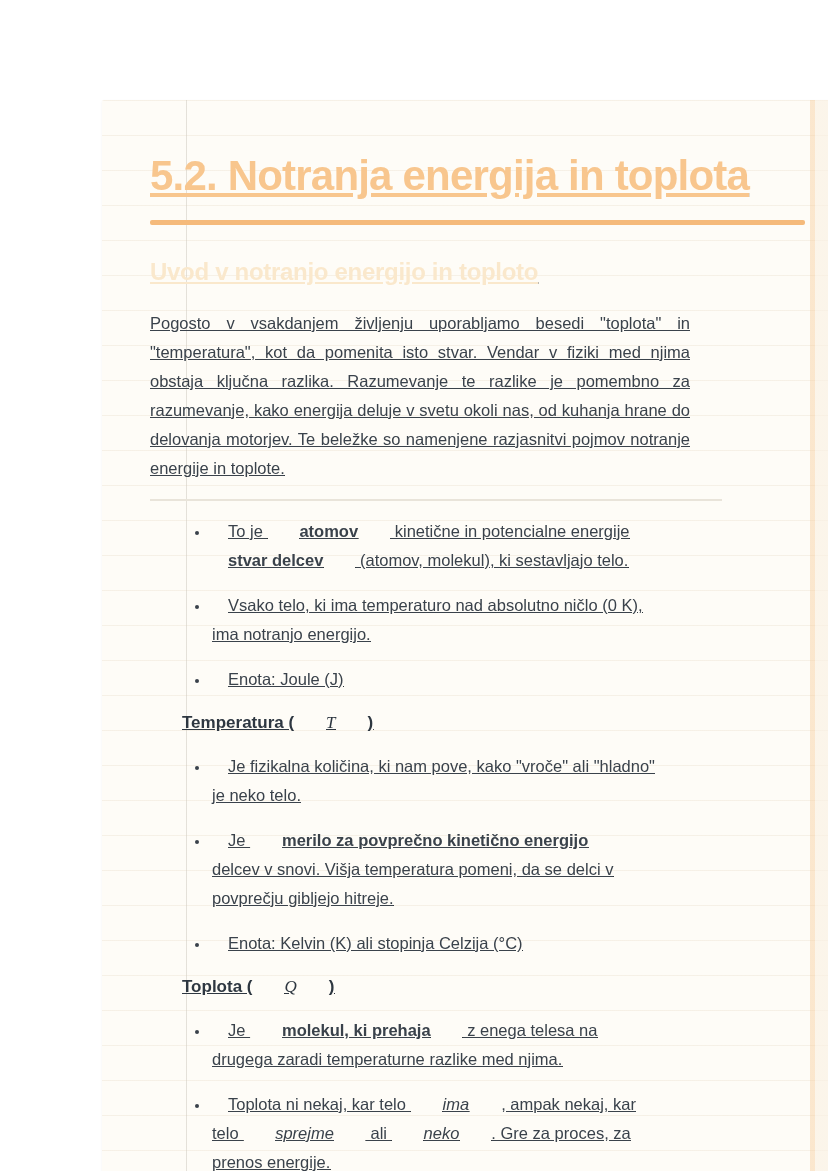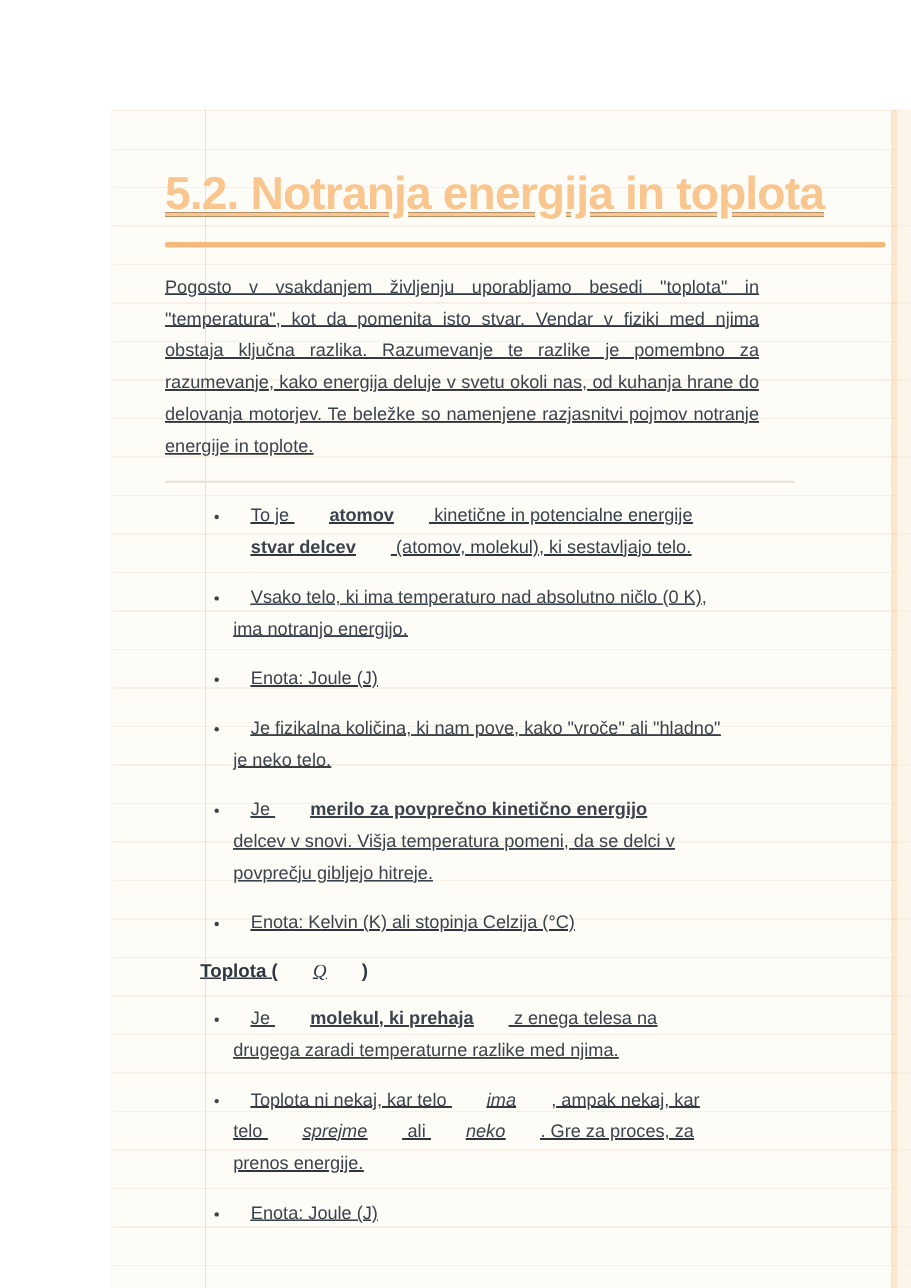--- a/index.html
+++ b/index.html
@@ -61,28 +61,30 @@
   }
 </style>
 </head>
 <body>
 
 <div class="canvas">
   <div class="paper">
     <div class="content">
       <h1>5.2. Notranja energija in toplota</h1>
       <div class="title-rule"></div>
+      <h2 class="h2-intro">Uvod v notranjo energijo in toploto</h2>
       <p class="intro">Pogosto v vsakdanjem življenju uporabljamo besedi "toplota" in "temperatura", kot da pomenita isto stvar. Vendar v fiziki med njima obstaja ključna razlika. Razumevanje te razlike je pomembno za razumevanje, kako energija deluje v svetu okoli nas, od kuhanja hrane do delovanja motorjev. Te beležke so namenjene razjasnitvi pojmov notranje energije in toplote.</p>
       <div class="divider"></div>
       <div id="terms">
           <ul>
             <li><span class="seg-normal">To je </span><span class="seg-bold">atomov</span><span class="seg-normal"> kinetične in potencialne energije </span><span class="seg-bold">stvar delcev</span><span class="seg-normal"> (atomov, molekul), ki sestavljajo telo.</span></li>
             <li><span class="seg-normal">Vsako telo, ki ima temperaturo nad absolutno ničlo (0 K), ima notranjo energijo.</span></li>
             <li><span class="seg-normal">Enota: Joule (J)</span></li>
           </ul>
+          <h3><span class="seg-bold">Temperatura (</span><span class="seg-math">T</span><span class="seg-bold">)</span></h3>
           <ul>
             <li><span class="seg-normal">Je fizikalna količina, ki nam pove, kako "vroče" ali "hladno" je neko telo.</span></li>
             <li><span class="seg-normal">Je </span><span class="seg-bold">merilo za povprečno kinetično energijo</span><span class="seg-normal"> delcev v snovi. Višja temperatura pomeni, da se delci v povprečju gibljejo hitreje.</span></li>
             <li><span class="seg-normal">Enota: Kelvin (K) ali stopinja Celzija (°C)</span></li>
           </ul>
           <h3><span class="seg-bold">Toplota (</span><span class="seg-math">Q</span><span class="seg-bold">)</span></h3>
           <ul>
             <li><span class="seg-normal">Je </span><span class="seg-bold">molekul, ki prehaja</span><span class="seg-normal"> z enega telesa na drugega zaradi temperaturne razlike med njima.</span></li>
             <li><span class="seg-normal">Toplota ni nekaj, kar telo </span><span class="seg-italic">ima</span><span class="seg-normal">, ampak nekaj, kar telo </span><span class="seg-italic">sprejme</span><span class="seg-normal"> ali </span><span class="seg-italic">neko</span><span class="seg-normal">. Gre za proces, za prenos energije.</span></li>
             <li><span class="seg-normal">Enota: Joule (J)</span></li>

